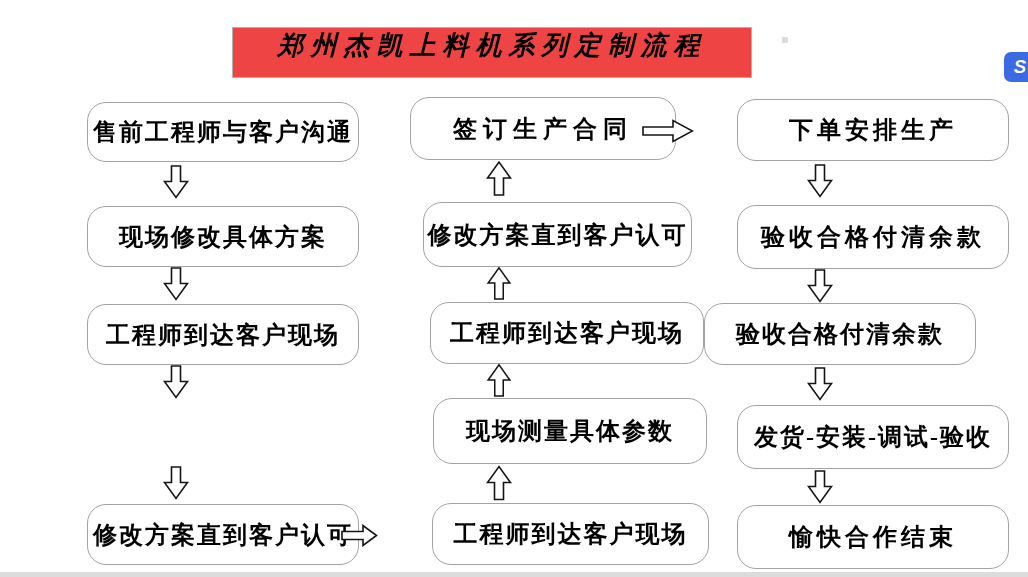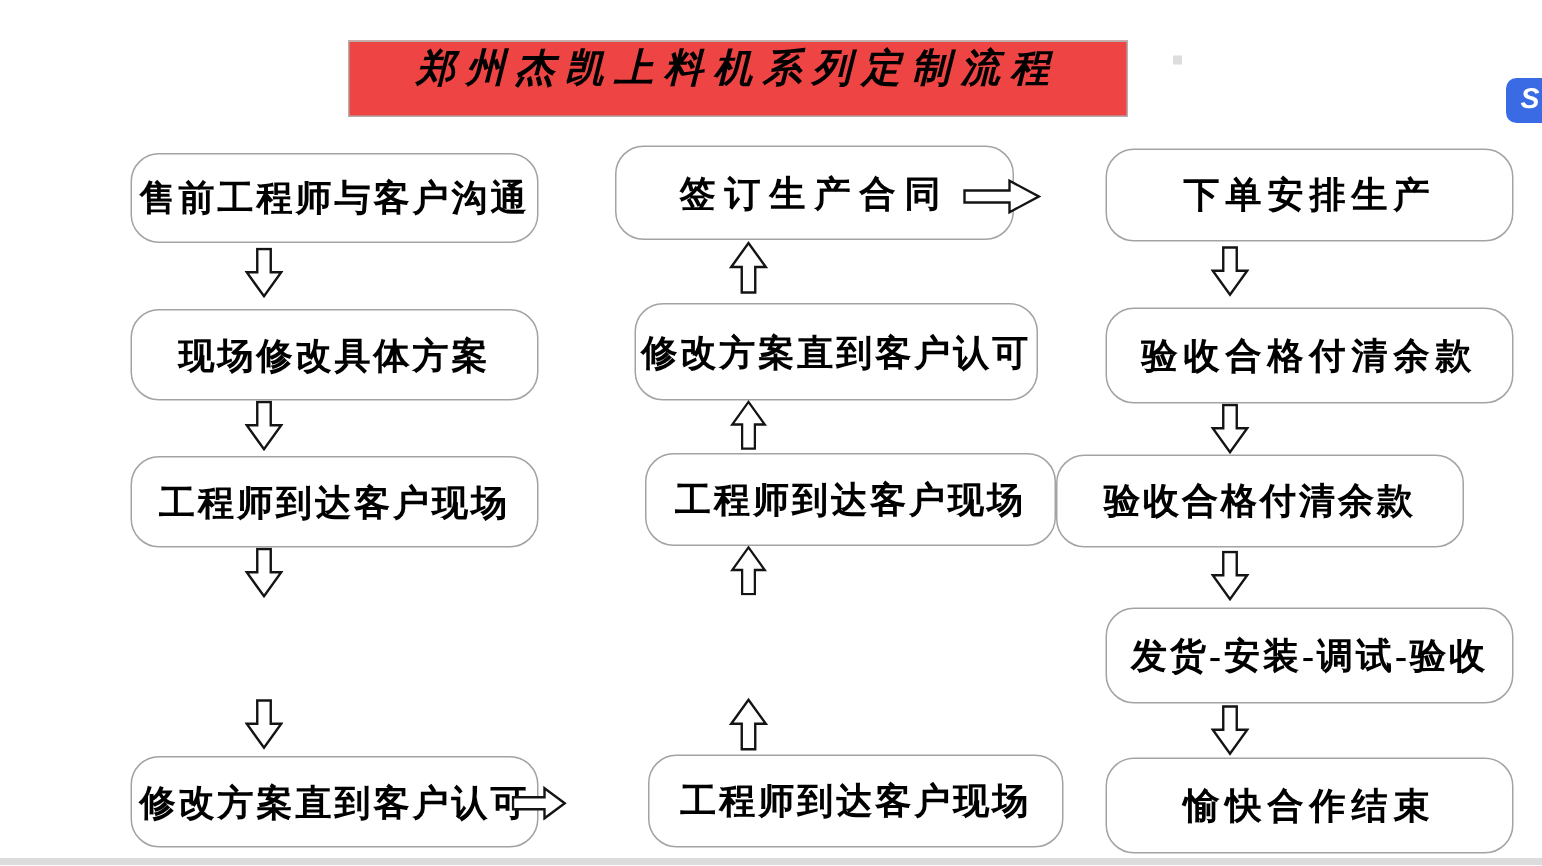--- a/index.html
+++ b/index.html
@@ -61,20 +61,23 @@
     </div>
 
   <div class="node sp6" style="left:373px;top:97px;width:264px;height:61px">
       <span>签订生产合同</span>
     </div>
   <div class="node" style="left:386px;top:202px;width:267px;height:63px">
       <span>修改方案直到客户认可</span>
     </div>
   <div class="node" style="left:393px;top:302px;width:272px;height:60px">
       <span>工程师到达客户现场</span>
+    </div>
+  <div class="node" style="left:396px;top:398px;width:272px;height:64px">
+      <span>现场测量具体参数</span>
     </div>
   <div class="node sp4" style="left:700px;top:99px;width:270px;height:60px">
       <span>下单安排生产</span>
     </div>
 
   <div class="node" style="left:395px;top:503px;width:275px;height:60px">
       <span>工程师到达客户现场</span>
     </div>
   <div class="node sp4" style="left:700px;top:205px;width:270px;height:62px">
       <span>验收合格付清余款</span>

